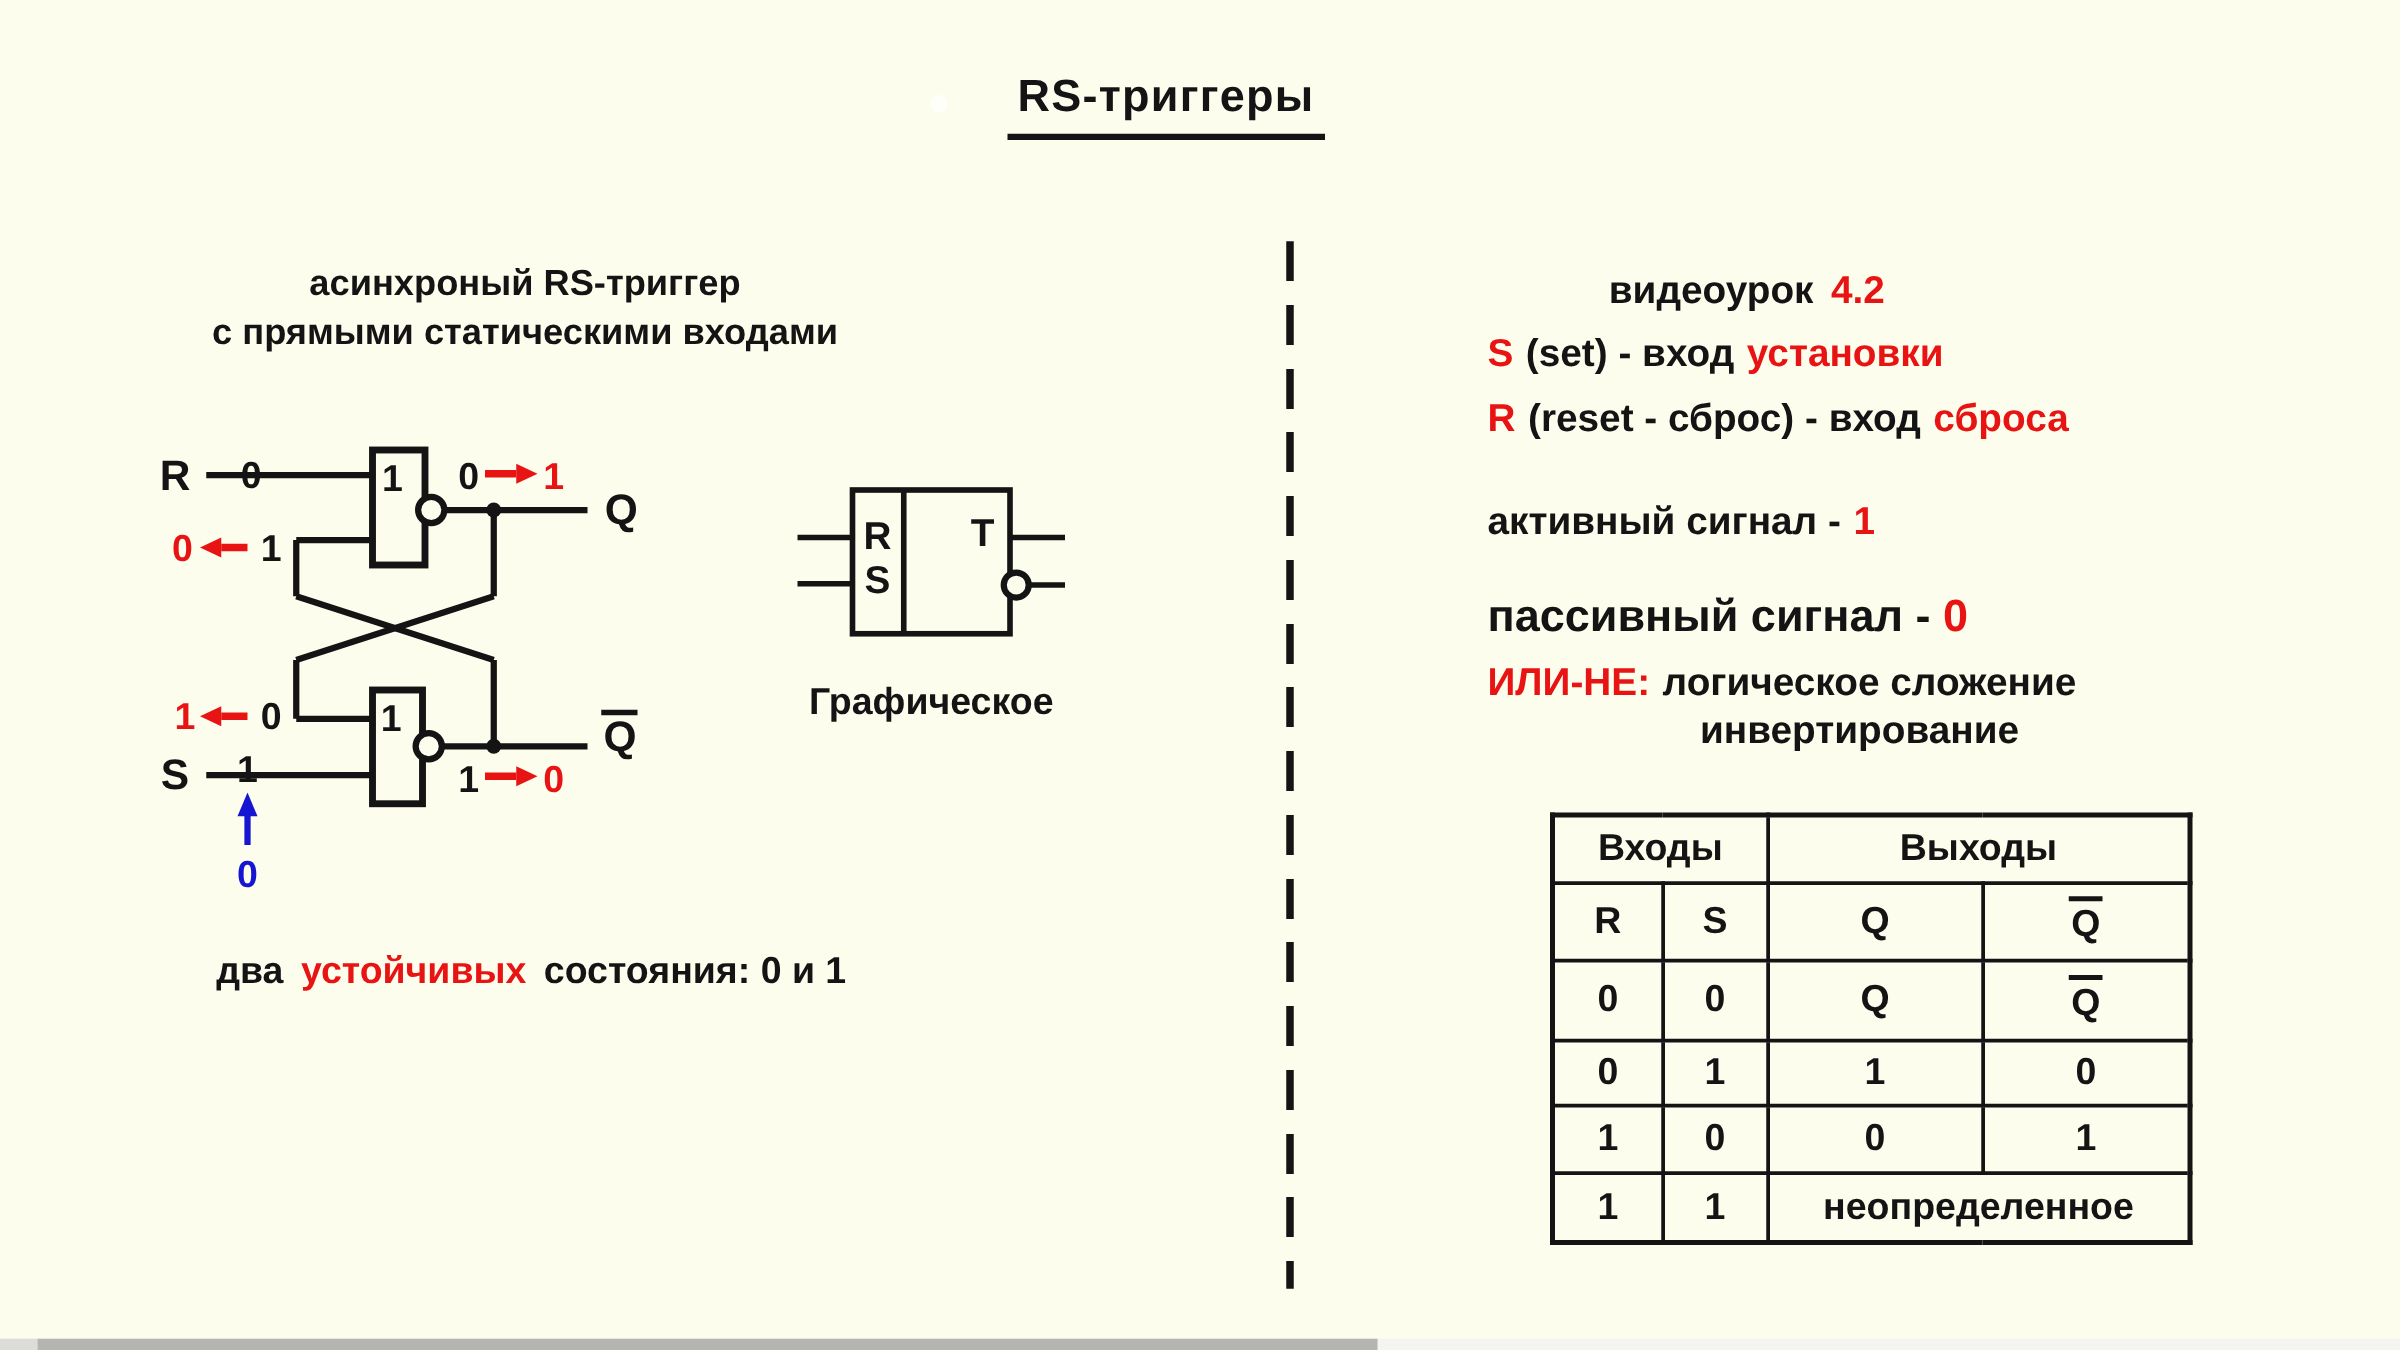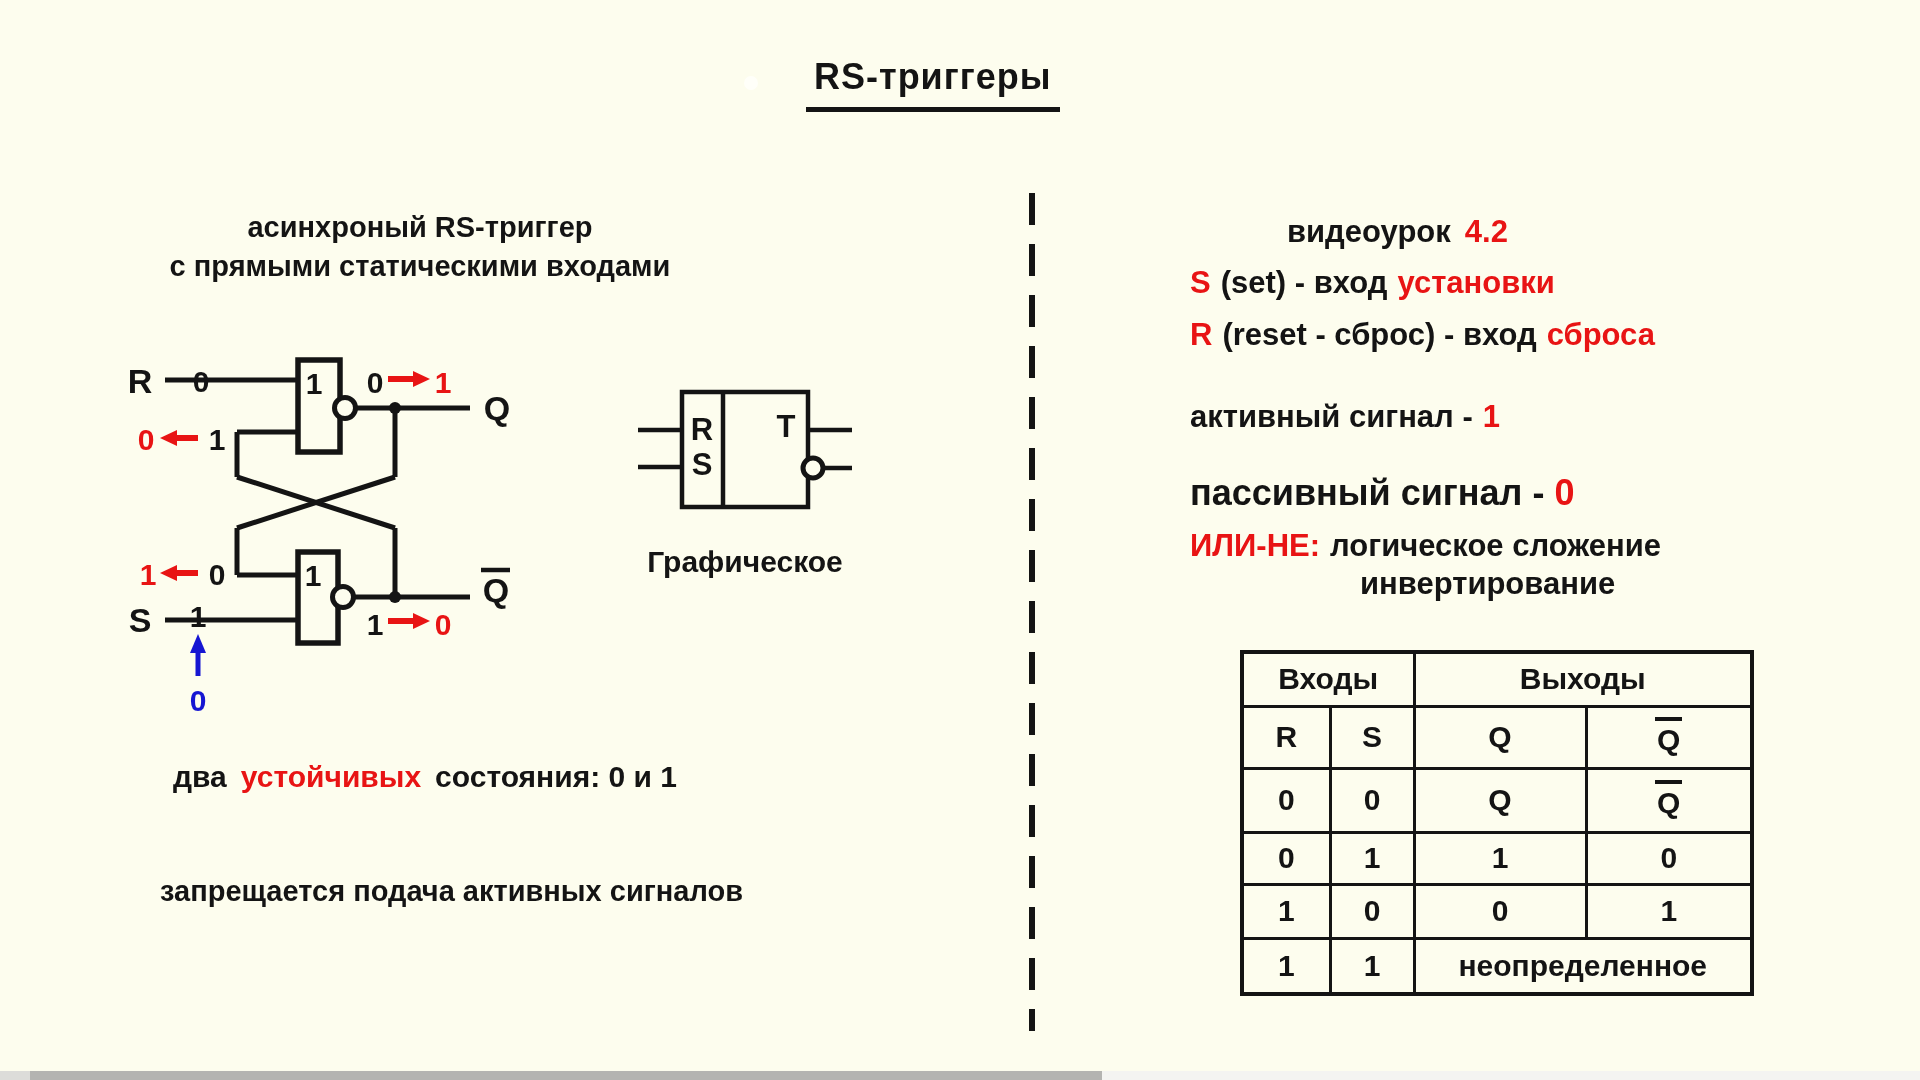--- a/index.html
+++ b/index.html
@@ -189,21 +189,20 @@
 
 <div class="abs" id="symbol-caption">
   <div>Графическое</div>
 </div>
 
 <div class="abs" id="stable-line">
   <span>два</span><span class="red hl">устойчивых</span><span>состояния: 0 и 1</span>
 </div>
 
 <div class="abs" id="feature">
-  <div>запрещается подача активных сигналов</div>
 </div>
 
 <div class="abs" id="divider"></div>
 
 <div class="abs" id="lesson-line">
   <span>видеоурок</span><span class="red num">4.2</span>
 </div>
 
 <div class="abs def-line" id="s-def">
   <span class="red term">S</span><span>(set) - вход</span><span class="red hl">установки</span>

